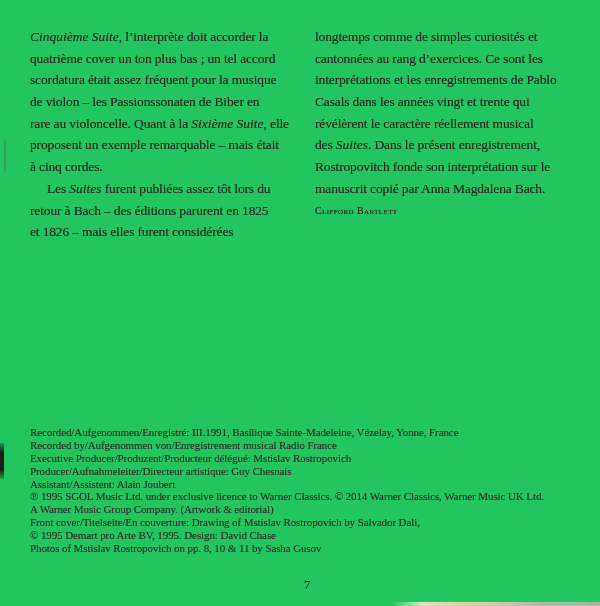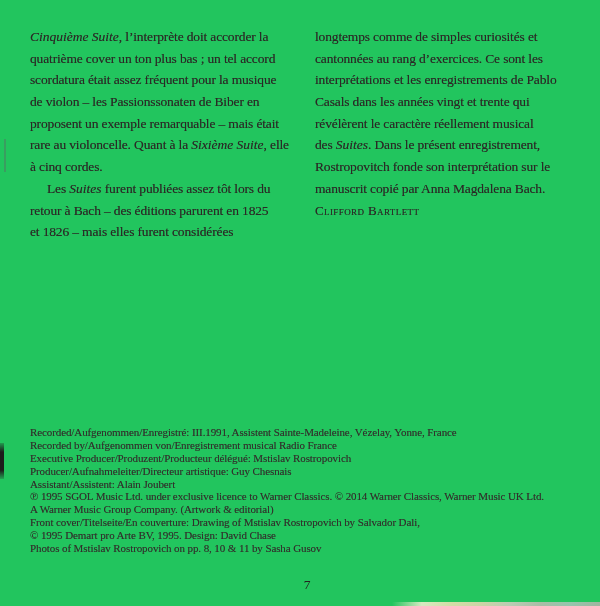--- a/index.html
+++ b/index.html
@@ -21,21 +21,21 @@
   .column.right{flex:1;}
   .line{
     height:21.7px;line-height:21.7px;
     font-size:13.5px;letter-spacing:-0.15px;
     white-space:nowrap;
     text-shadow:0 0 0.5px rgba(43,41,38,0.55);
   }
   .line.indent{padding-left:17px;}
   .line.smallcaps{
     font-variant:small-caps;
-    font-size:13px;letter-spacing:0.4px;
+    font-size:10px;letter-spacing:0.4px;
   }
   .line em{font-style:italic;letter-spacing:0;}
   
   .credits{
     position:absolute;left:30px;top:426px;right:12px;
     font-size:11px;line-height:12.9px;
     letter-spacing:-0.1px;
     color:#32302c;
     text-shadow:0 0 0.4px rgba(50,48,44,0.5);
   }
@@ -68,42 +68,42 @@
 <body>
 
 <div class="page" style="background: #22c55e; color: rgb(43, 41, 38);">
 
   <div class="columns">
     <div class="column left">
         <div class="line"><em>Cinquième Suite</em><span>, l’interprète doit accorder la</span></div>
         <div class="line"><span>quatrième cover un ton plus bas ; un tel accord</span></div>
         <div class="line"><span>scordatura était assez fréquent pour la musique</span></div>
         <div class="line"><span>de violon – les Passionssonaten de Biber en</span></div>
+        <div class="line"><span>rare au violoncelle. Quant à la </span><em>Sixième Suite</em><span>, elle</span></div>
         <div class="line"><span>proposent un exemple remarquable – mais était</span></div>
-        <div class="line"><span>rare au violoncelle. Quant à la </span><em>Sixième Suite</em><span>, elle</span></div>
         <div class="line"><span>à cinq cordes.</span></div>
         <div class="line indent"><span>Les </span><em>Suites</em><span> furent publiées assez tôt lors du</span></div>
         <div class="line"><span>retour à Bach – des éditions parurent en 1825</span></div>
         <div class="line"><span>et 1826 – mais elles furent considérées</span></div>
       </div>
     <div class="column right">
         <div class="line"><span>longtemps comme de simples curiosités et</span></div>
         <div class="line"><span>cantonnées au rang d’exercices. Ce sont les</span></div>
         <div class="line"><span>interprétations et les enregistrements de Pablo</span></div>
         <div class="line"><span>Casals dans les années vingt et trente qui</span></div>
         <div class="line"><span>révélèrent le caractère réellement musical</span></div>
         <div class="line"><span>des </span><em>Suites</em><span>. Dans le présent enregistrement,</span></div>
         <div class="line"><span>Rostropovitch fonde son interprétation sur le</span></div>
         <div class="line"><span>manuscrit copié par Anna Magdalena Bach.</span></div>
         <div class="line smallcaps"><span>Clifford Bartlett</span></div>
       </div>
   </div>
 
   <div class="credits">
-      <div class="credit-line">Recorded/Aufgenommen/Enregistré: III.1991, Assistent Sainte-Madeleine, Vézelay, Yonne, France</div>
+      <div class="credit-line">Recorded/Aufgenommen/Enregistré: III.1991, Basilique Sainte-Madeleine, Vézelay, Yonne, France</div>
       <div class="credit-line">Recorded by/Aufgenommen von/Enregistrement musical Radio France</div>
       <div class="credit-line">Executive Producer/Produzent/Producteur délégué: Mstislav Rostropovich</div>
       <div class="credit-line">Producer/Aufnahmeleiter/Directeur artistique: Guy Chesnais</div>
       <div class="credit-line">Assistant/Assistent: Alain Joubert</div>
       <div class="credit-line">℗ 1995 SGOL Music Ltd. under exclusive licence to Warner Classics. © 2014 Warner Classics, Warner Music UK Ltd.</div>
       <div class="credit-line">A Warner Music Group Company. (Artwork &amp; editorial)</div>
       <div class="credit-line">Front cover/Titelseite/En couverture: Drawing of Mstislav Rostropovich by Salvador Dali,</div>
       <div class="credit-line">© 1995 Demart pro Arte BV, 1995. Design: David Chase</div>
       <div class="credit-line">Photos of Mstislav Rostropovich on pp. 8, 10 &amp; 11 by Sasha Gusov</div>
     </div>

